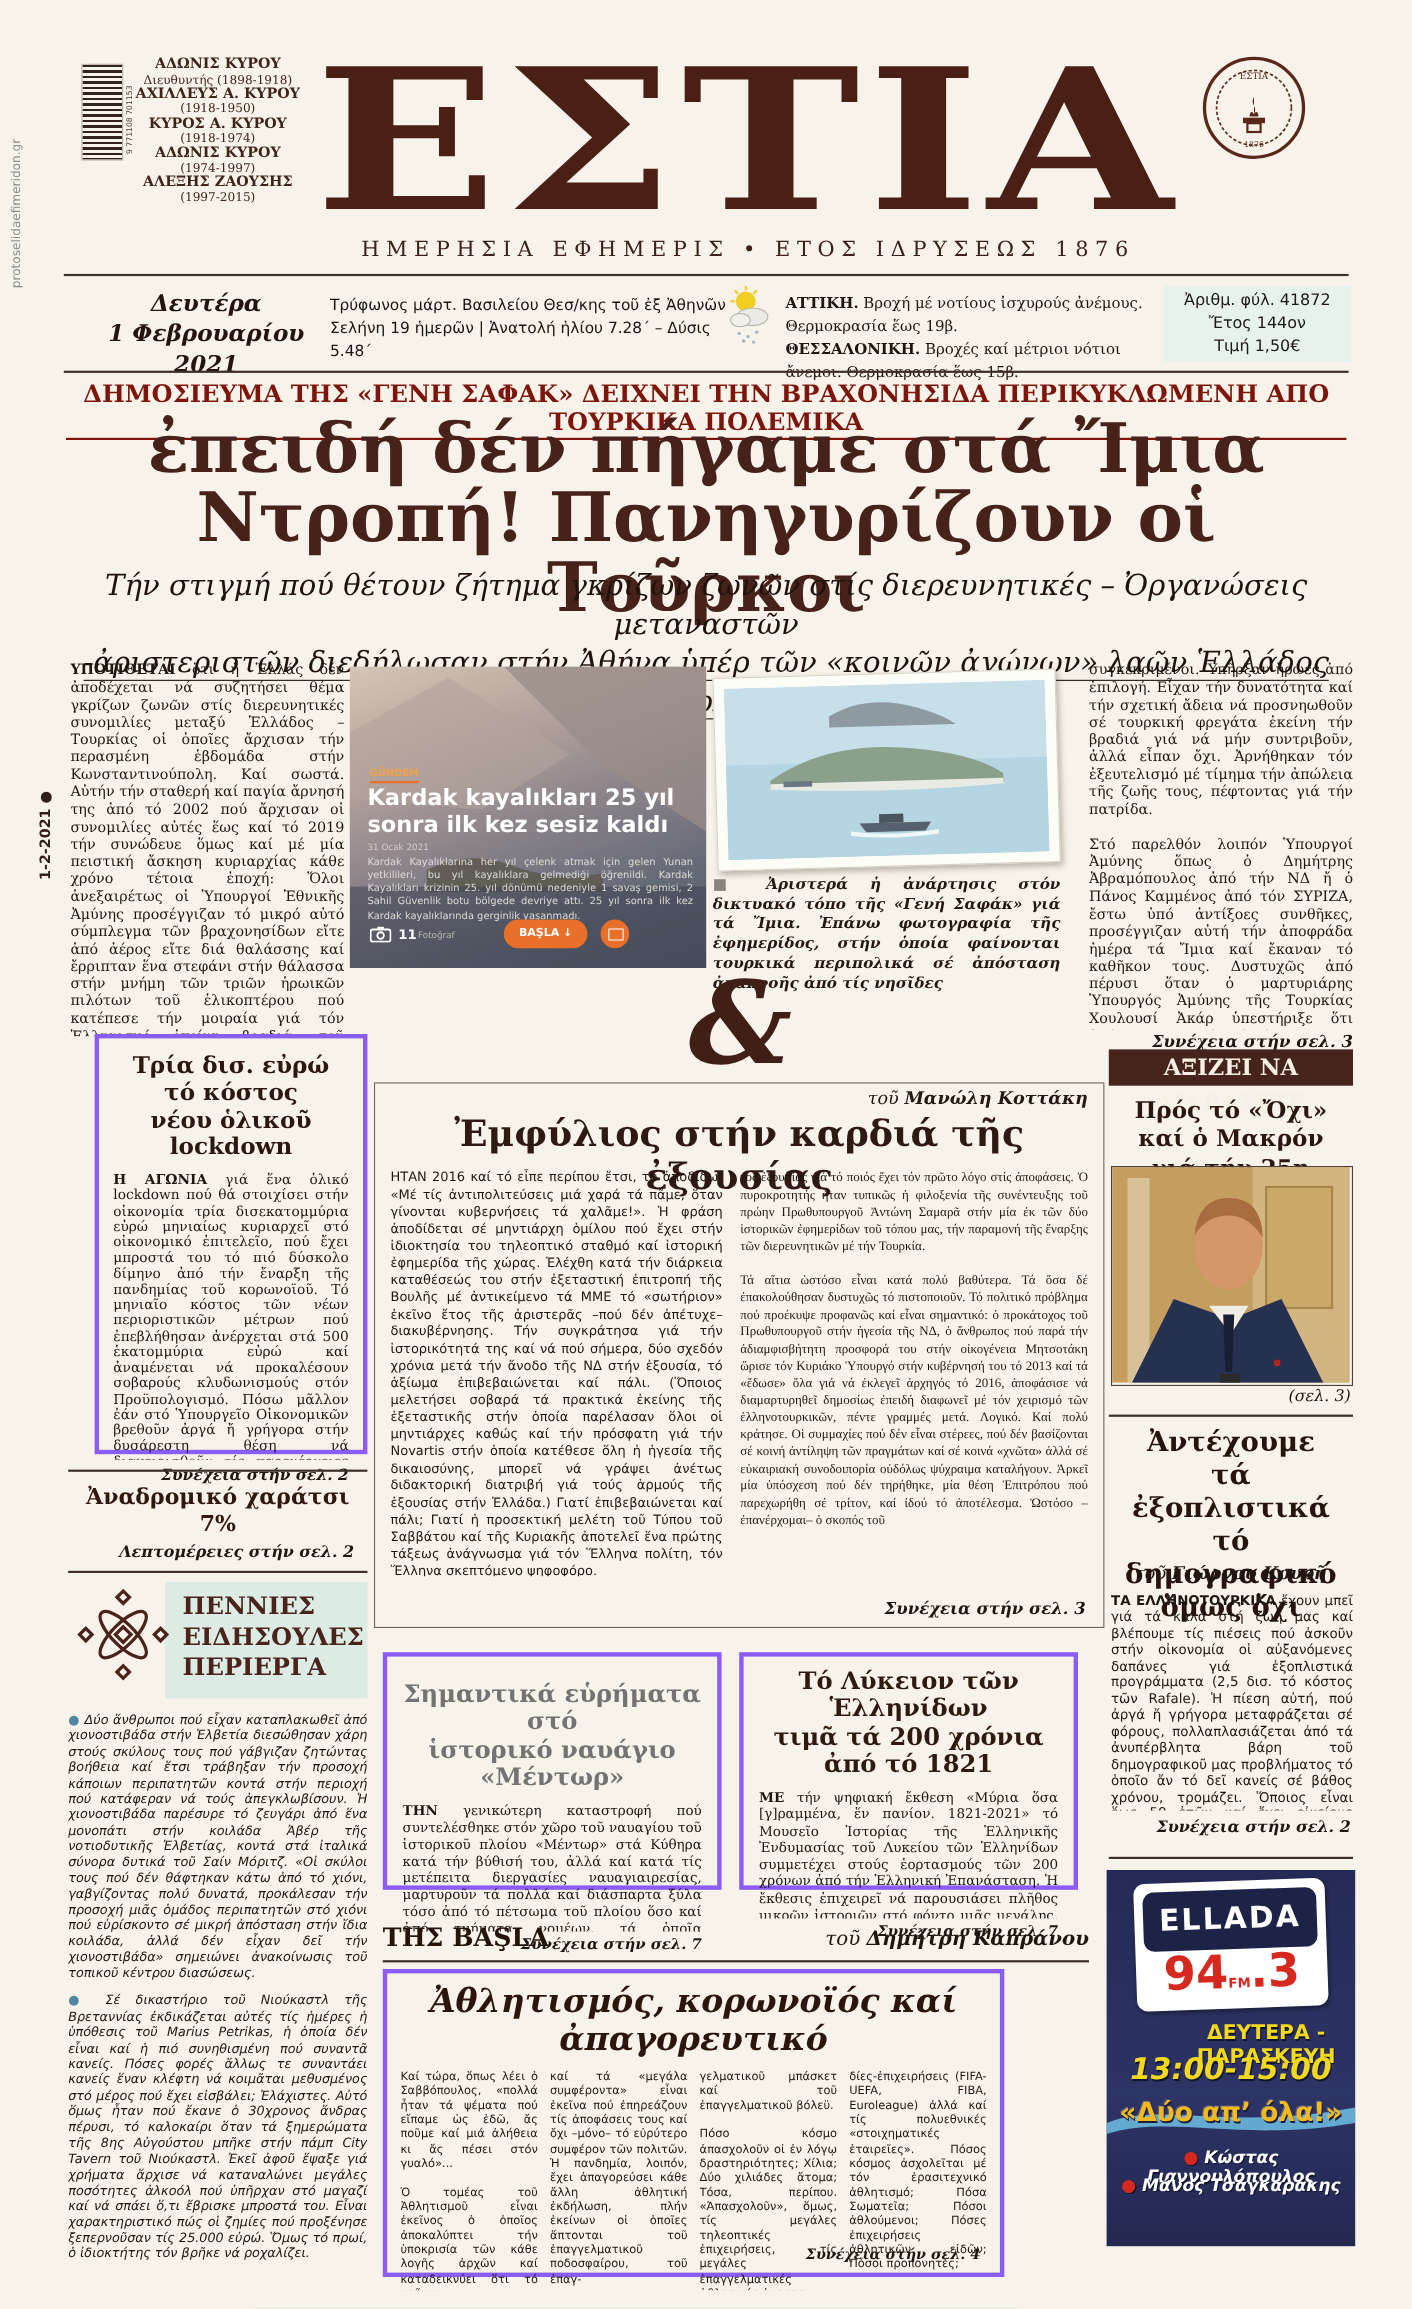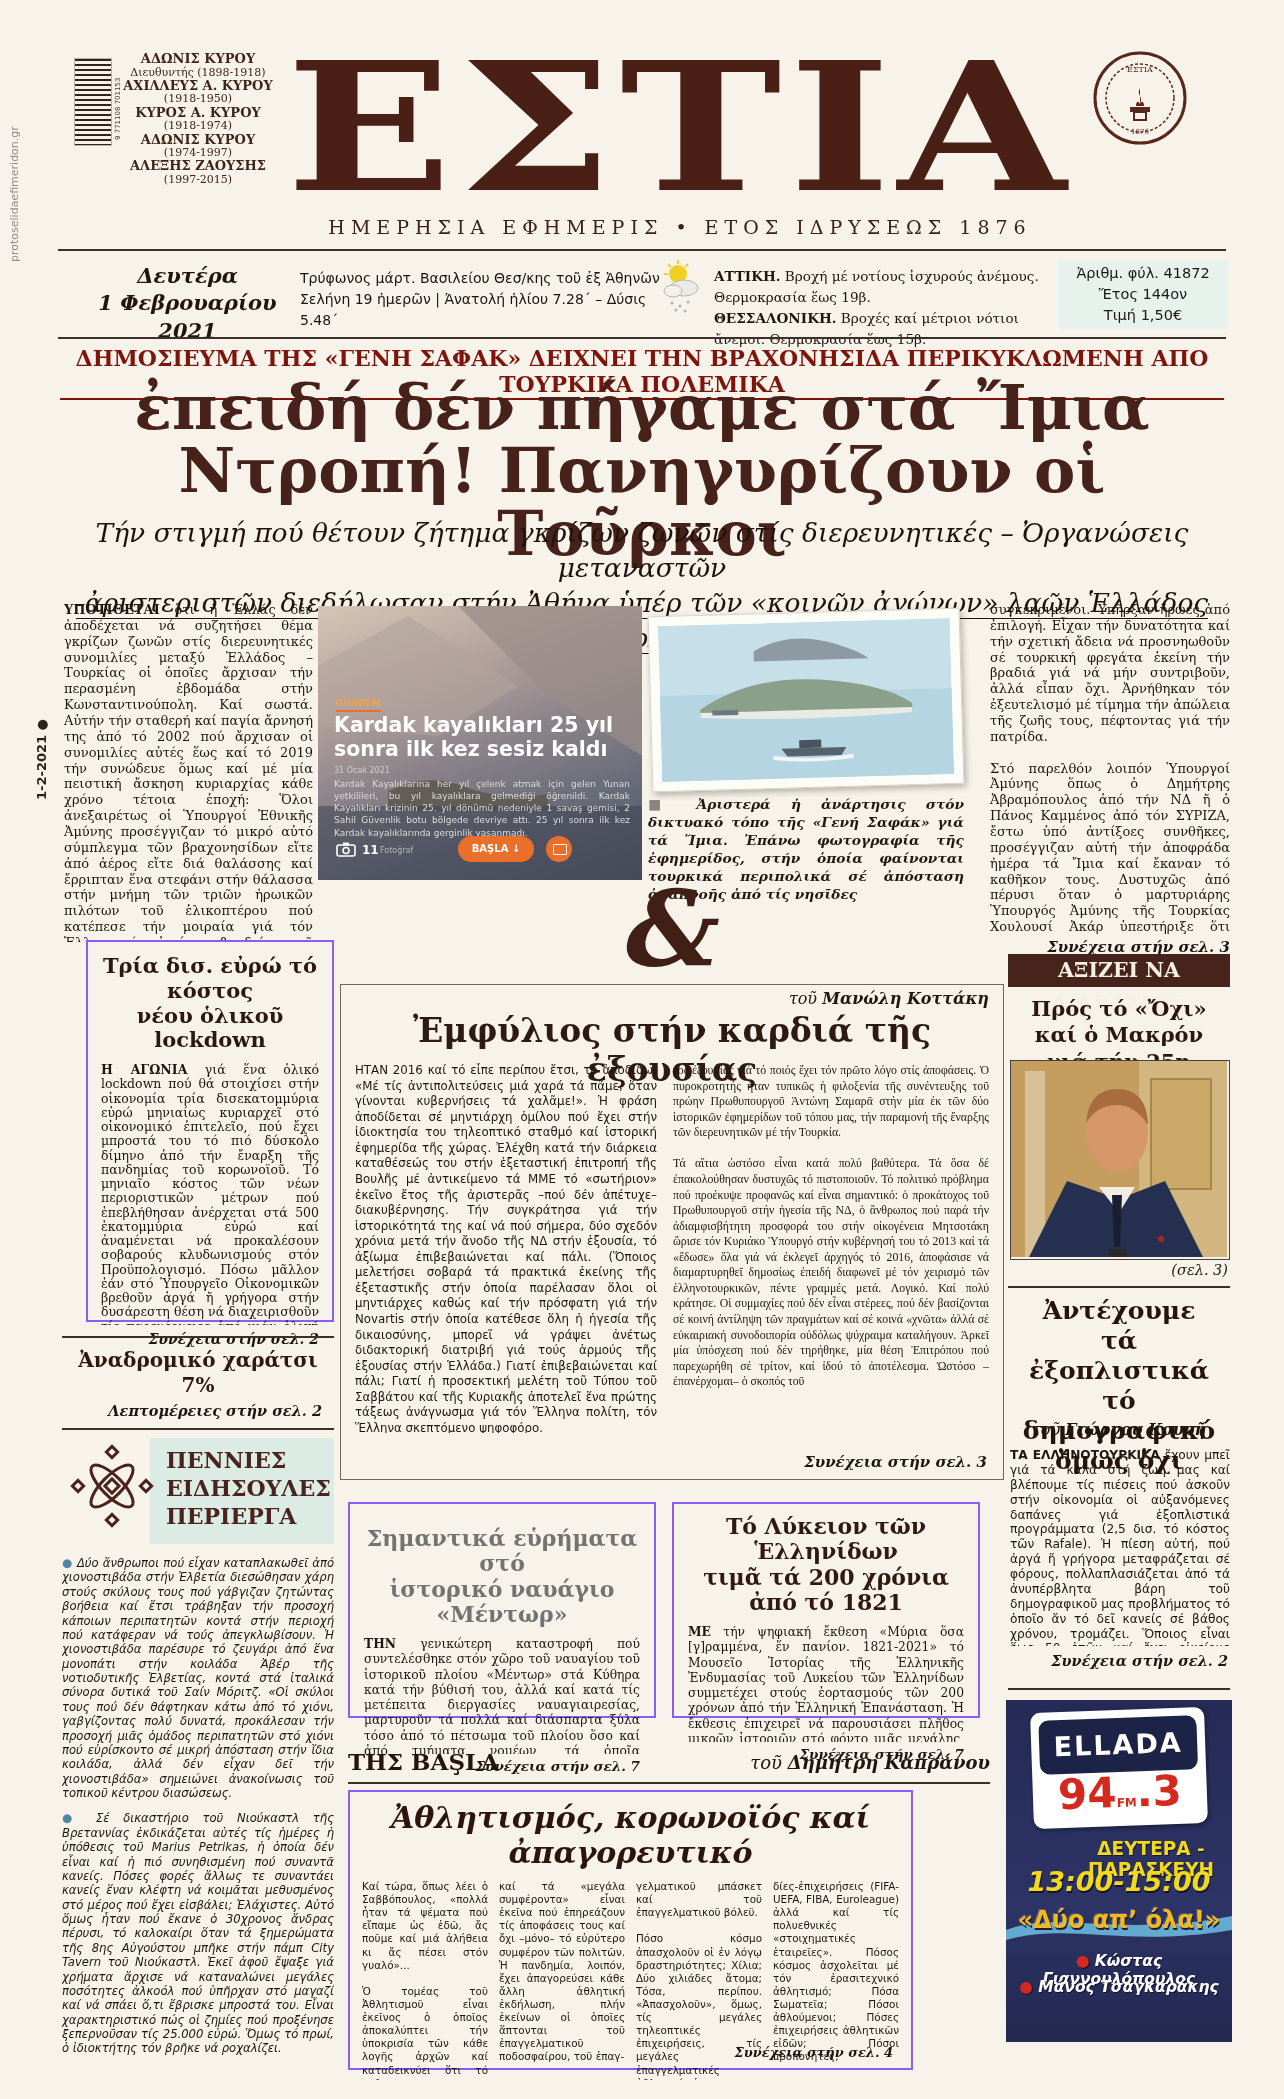--- a/index.html
+++ b/index.html
@@ -11,21 +11,21 @@
   .pre{white-space:pre-line;}
   .ctr{text-align:center;}
   .rt{text-align:right;}
   .hr{position:absolute;background:#3d3026;}
   .clip{overflow:hidden;}
   .ital{font-style:italic;}
   .bold{font-weight:bold;}
   .brown{color:#46221a;}
   .continue{font-style:italic;font-weight:bold;font-family:"DejaVu Serif",serif;}
   .vert{transform:rotate(-90deg);transform-origin:left top;white-space:nowrap;}
-  .boxed{border:2px solid #8b5cf6;}
+  .boxed{border:4px solid #8b5cf6;}
   .lead-body{font-size:13px;line-height:1.22;}
   .kotcol{font-family:"DejaVu Sans",sans-serif;font-size:11.8px;line-height:1.32;}
   .pennies-item{font-family:"DejaVu Sans",sans-serif;font-style:italic;font-size:11.6px;line-height:1.24;}
   .bullet{color:#4f86a0;font-style:normal;}
   .capm{color:#8a857c;}
 </style>
 </head>
 <body>
 
 <div class="page">

